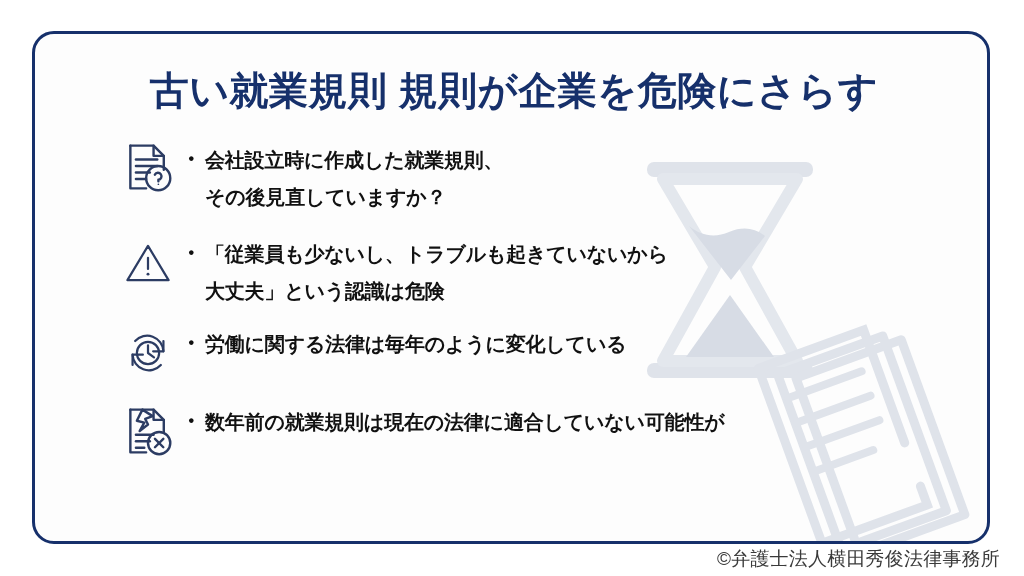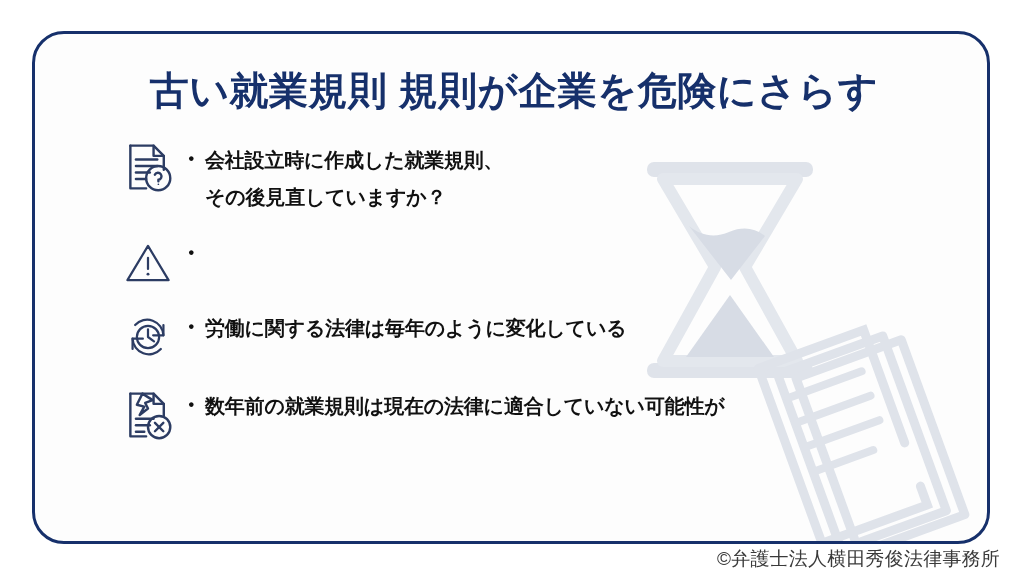--- a/index.html
+++ b/index.html
@@ -13,21 +13,21 @@
     position:relative;
     width:1024px; height:576px;
     background:#ffffff;
   }
   
   #card {
     position:absolute;
     left:32px; top:31px;
     width:958px; height:513px;
     border:3px solid #16306b;
-    border-radius:32px;
+    border-radius:22px;
     background:#fdfdfd;
     overflow:hidden;
   }
   
   .wm { position:absolute; pointer-events:none; }
   #wm-hourglass { left:600px; top:126px; width:190px; height:220px; opacity:1; }
   #wm-docs { left:700px; top:290px; width:290px; height:260px; }
 
   
   #title {
@@ -175,20 +175,24 @@
           <svg viewBox="0 0 56 56" width="48" height="48" aria-hidden="true">
             <g fill="none" stroke="#2c3c63" stroke-width="2.6" stroke-linecap="round" stroke-linejoin="round">
               <path d="M28 8 L52 48 H4 Z"></path>
               <line x1="28" y1="22" x2="28" y2="35"></line>
               <circle cx="28" cy="41" r="1.7" fill="#2c3c63" stroke="none"></circle>
             </g>
           </svg>
         </span>
         <span class="bullet-body">
           <span class="bullet-dot">・</span>
+          <span class="bullet-text">
+            <span>「従業員も少ないし、トラブルも起きていないから</span>
+            <span class="l2">大丈夫」という認識は危険</span>
+          </span>
         </span>
       </div>
 
       <div class="bullet" id="bullet-3">
         <span class="bullet-icon">
           <svg viewBox="0 0 56 56" width="48" height="48" aria-hidden="true">
             <g fill="none" stroke="#2c3c63" stroke-width="2.6" stroke-linecap="round" stroke-linejoin="round">
               <path d="M46 26 A19 19 0 0 0 13 14"></path>
               <path d="M10 30 A19 19 0 0 0 43 42"></path>
               <polyline points="46,14 46,26 34,26"></polyline>

